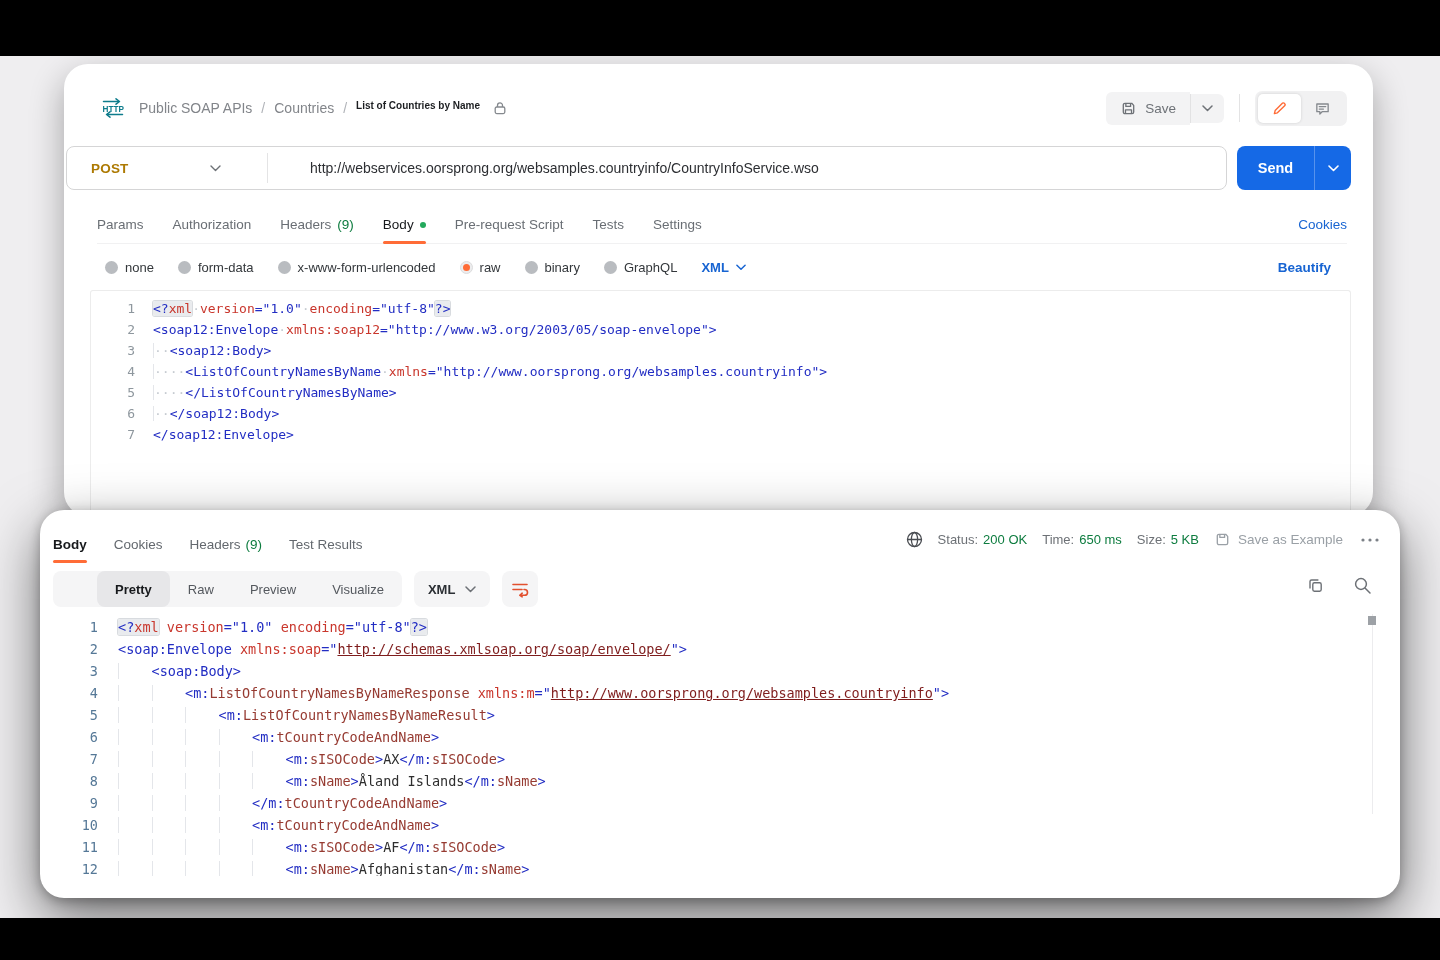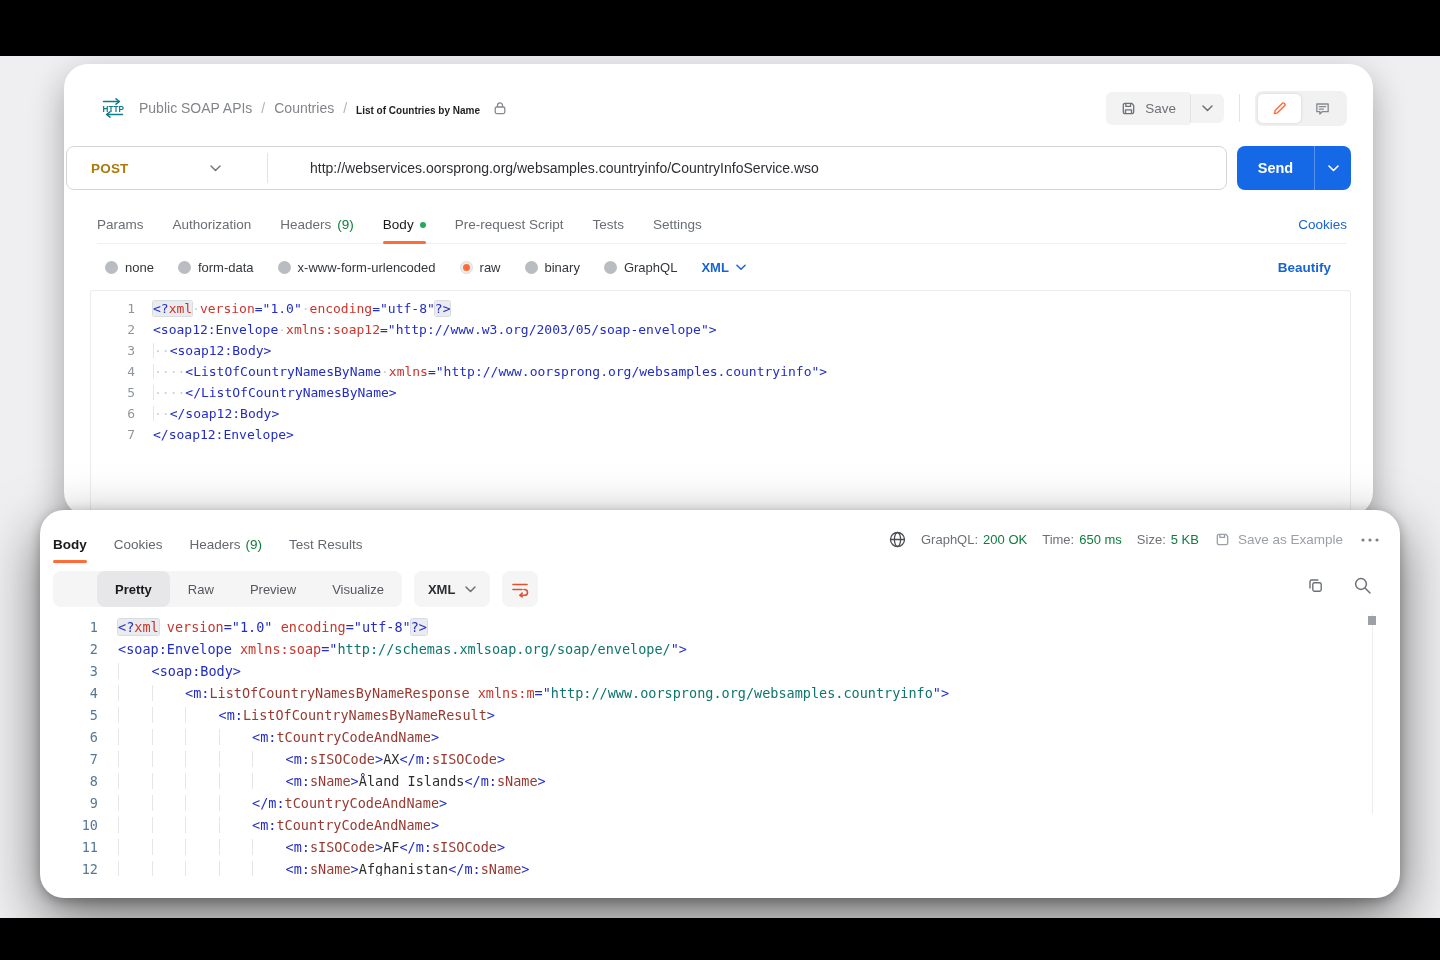--- a/index.html
+++ b/index.html
@@ -8,21 +8,21 @@
   .gray-band{position:absolute;left:0;right:0;top:56px;bottom:42px;background:#efeef0;}
   .card{position:absolute;background:#fff;border-radius:24px;}
   .req-card{left:64px;top:64px;width:1309px;height:452px;overflow:hidden;
             box-shadow:0 14px 34px rgba(0,0,0,.32);}
   .resp-card{left:40px;top:510px;width:1360px;height:388px;overflow:hidden;z-index:5;
              box-shadow:0 20px 55px rgba(0,0,0,.55),0 3px 12px rgba(0,0,0,.28);}
   svg{display:block;}
 
   
   .header-row{position:absolute;top:24px;left:36px;right:26px;height:40px;display:flex;align-items:center;}
-  .crumbs{display:flex;align-items:flex-end;gap:9px;font-size:14px;color:#82858a;margin-left:13px;}
+  .crumbs{display:flex;align-items:flex-start;gap:9px;font-size:14px;color:#82858a;margin-left:13px;}
   .crumb-sep{color:#b0b3b8;}
   .crumb-current{color:#1c1e21;font-weight:700;font-size:10px;}
   .save-group{margin-left:auto;display:flex;align-items:center;}
   .save-btn{display:flex;align-items:center;gap:8px;background:#f3f3f4;border-radius:6px 0 0 6px;
             padding:8px 14px;color:#6e7277;font-size:13.5px;cursor:pointer;}
   .save-caret{background:#f3f3f4;border-left:1px solid #e2e2e3;border-radius:0 6px 6px 0;
               padding:11px 11px;cursor:pointer;}
   .vdiv{width:1px;height:28px;background:#e3e3e4;margin:0 15px;}
   .edit-group{display:flex;background:#f1f1f2;border-radius:7px;padding:3px;}
   .edit-seg{padding:6px 13px;border-radius:5px;cursor:pointer;}
@@ -69,21 +69,21 @@
   .editor{position:absolute;left:26px;right:22px;top:226px;bottom:0;border:1px solid #ececec;
           border-bottom:none;border-radius:3px 3px 0 0;padding-top:7px;
           font-family:"DejaVu Sans Mono",monospace;font-size:13px;line-height:21px;overflow:hidden;cursor:text;}
   .code-line{display:flex;}
   .ln{flex:0 0 44px;text-align:right;color:#8e979e;user-select:none;}
   .lc{padding-left:18px;white-space:pre;}
   .tk{white-space:pre;}
   .tk.t{color:#222dc3;}
   .tk.a{color:#c9362c;}
   .tk.n{color:#963a31;}
-  .tk.u{color:#0f766e;}
+  .tk.u{color:#7f1d1d;text-decoration:underline;}
   .tk.x{color:#2e2e2e;}
   .tk.w{color:#c6cbd1;}
   .tk.gd,.tk.g{border-left:1px solid #e4e6ea;}
   .hl{background:#e9ebee;box-shadow:0 0 0 1px #d8dbdf;border-radius:2px;}
 
   
   .resp-tabs{position:absolute;top:16px;left:13px;height:37px;display:flex;align-items:center;gap:27px;}
   .stab{position:relative;height:100%;display:flex;align-items:center;gap:5px;font-size:13.5px;
         color:#63686e;cursor:pointer;white-space:nowrap;}
   .stab.active{color:#17191c;font-weight:700;}
@@ -324,21 +324,21 @@
 
     <div class="resp-meta">
       <span>
         <svg width="17" height="17" viewBox="0 0 17 17" fill="none" stroke="#4a4d52" stroke-width="1.3">
           <circle cx="8.5" cy="8.5" r="7"></circle>
           <ellipse cx="8.5" cy="8.5" rx="3.1" ry="7"></ellipse>
           <path d="M1.5 8.5h14"></path>
         </svg>
       </span>
       <span class="meta-pair">
-        <span class="meta-label">GraphQL:</span>
+        <span class="meta-label">Status:</span>
         <span class="meta-val">200 OK</span>
       </span>
       <span class="meta-pair">
         <span class="meta-label">Time:</span>
         <span class="meta-val">650 ms</span>
       </span>
       <span class="meta-pair">
         <span class="meta-label">Size:</span>
         <span class="meta-val">5 KB</span>
       </span>

